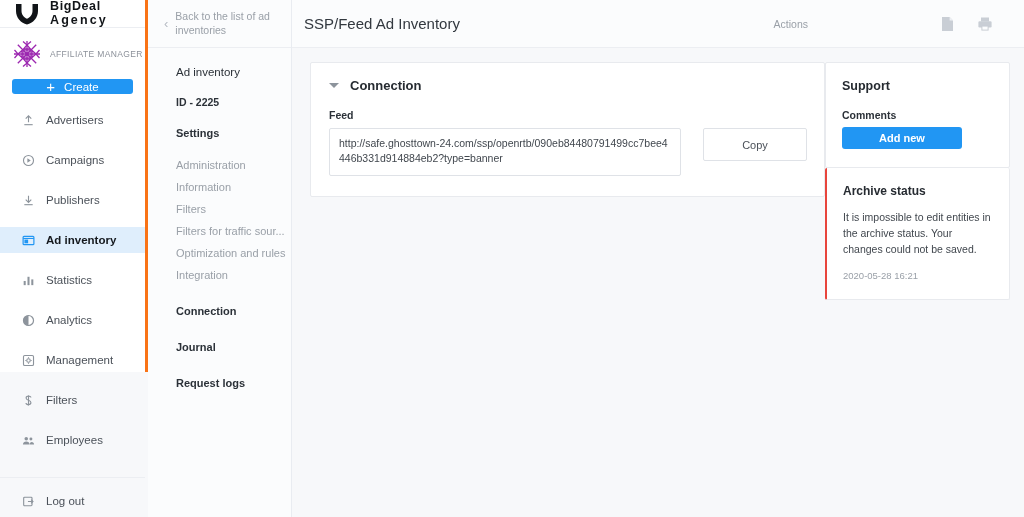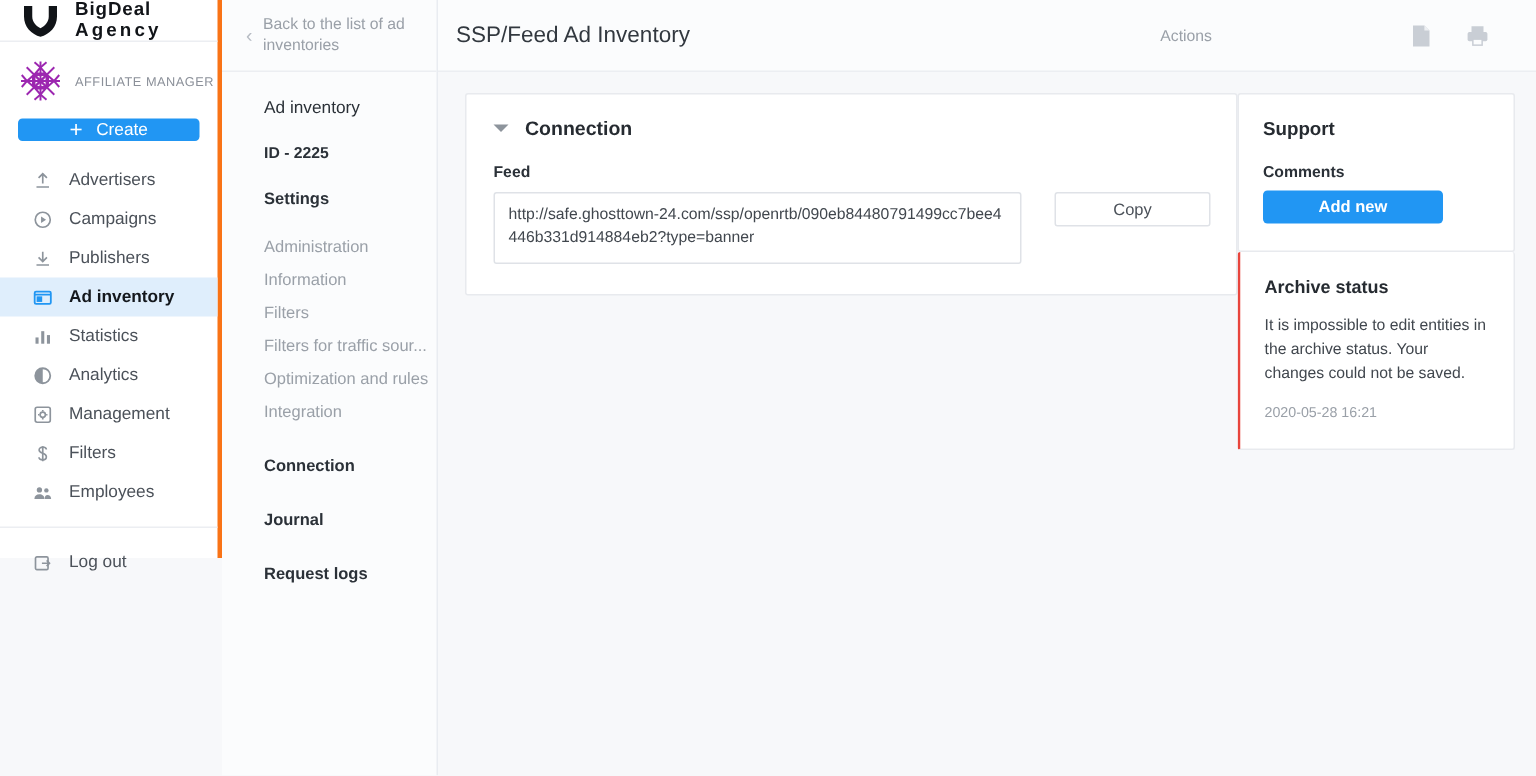--- a/index.html
+++ b/index.html
@@ -49,21 +49,21 @@
     margin: 10px 12px 0 12px;
     height: 25px; border-radius: 3px;
     background: #2196f3; color: #fff;
     display: flex; align-items: center; justify-content: center;
     gap: 9px; font-size: 11.5px; cursor: pointer;
     border: none; width: calc(100% - 24px);
     font-family: "Liberation Sans", sans-serif;
   }
   .create-plus { font-size: 15px; line-height: 1; font-weight: 300; }
 
-  .nav { margin-top: 13px; display: flex; flex-direction: column; }
+  .nav { margin-top: 13px; display: flex; flex-direction: column; gap: 14px; }
   .nav-item {
     height: 26px; display: flex; align-items: center;
     gap: 11px; padding-left: 22px; cursor: pointer;
     font-size: 11.5px; color: #4b5159;
   }
   .nav-item .ico { width: 13px; height: 13px; flex: 0 0 13px; display: block; }
   .nav-item.active {
     background: #dfeefc; color: #14181d; font-weight: bold;
   }
   .nav-sep {
@@ -160,21 +160,21 @@
   .field-row { display: flex; gap: 22px; align-items: flex-start; }
   .feed-box {
     flex: 0 0 352px; width: 352px; height: 48px;
     border: 1px solid #dfe2e7; border-radius: 2px;
     padding: 7px 9px; font-size: 10.5px; color: #41474e;
     line-height: 1.42; resize: none; overflow: hidden;
     font-family: "Liberation Sans", sans-serif;
     background: #fff; word-break: break-all;
   }
   .copy-btn {
-    flex: 0 0 104px; width: 104px; height: 23px;
+    flex: 0 0 104px; width: 104px; height: 33px;
     border: 1px solid #dfe2e7; border-radius: 2px;
     background: #fff; color: #4b5159; font-size: 11px;
     cursor: pointer; font-family: "Liberation Sans", sans-serif;
   }
 
   .right-col {
     flex: 0 0 185px; width: 185px;
     margin-left: auto; margin-right: 10px;
   }
   .support-card { padding: 16px 16px 18px 16px; }

